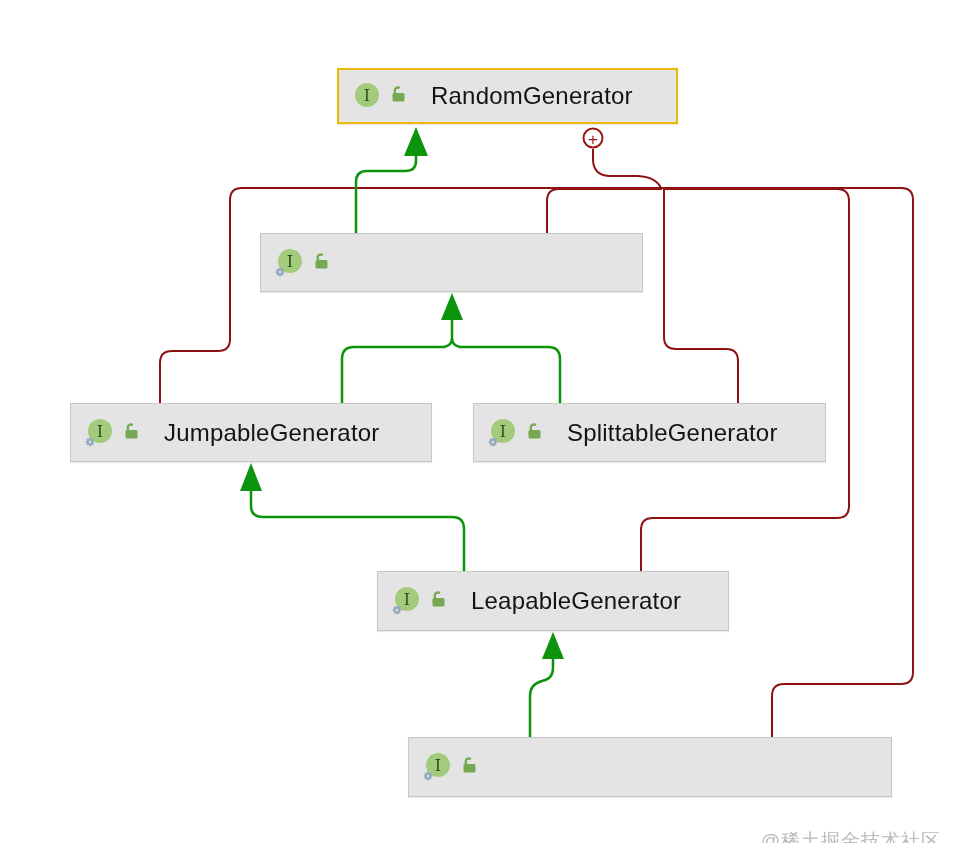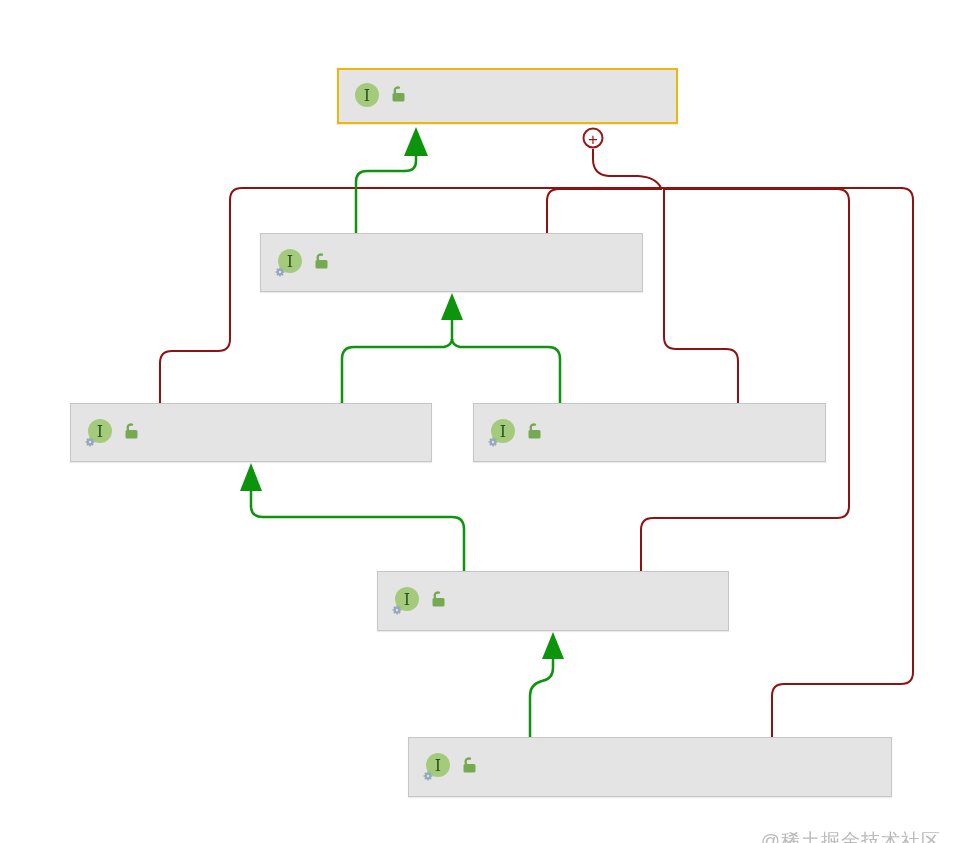--- a/index.html
+++ b/index.html
@@ -34,20 +34,21 @@
 
   <div class="node selected" style="left:337px;top:68px;width:341px;height:56px;">
     <svg class="ifc" viewBox="0 0 30 30">
       <circle cx="16" cy="14" r="12" fill="#a4ca7b"></circle>
       <text x="16" y="20" text-anchor="middle" font-family="DejaVu Serif, serif" font-size="16" fill="#27521f">I</text>
     </svg>
     <svg class="lock" viewBox="0 0 20 20">
       <path d="M7,9 Q5.5,3 11,3.6" stroke="#76aa52" stroke-width="2.4" fill="none" stroke-linecap="round"></path>
       <rect x="4.5" y="9" width="12" height="8.5" rx="1.5" fill="#76aa52"></rect>
     </svg>
+    <span class="label">RandomGenerator</span>
   </div>
 
   <div class="node" style="left:260px;top:233px;width:383px;height:59px;">
     <svg class="ifc" viewBox="0 0 30 30">
       <circle cx="16" cy="13" r="12" fill="#a4ca7b"></circle>
       <text x="16" y="19" text-anchor="middle" font-family="DejaVu Serif, serif" font-size="16" fill="#27521f">I</text>
       <g>
         <circle cx="6" cy="24" r="3.4" fill="#94aabd"></circle>
         <g stroke="#94aabd" stroke-width="1.6">
           <line x1="6" y1="19.6" x2="6" y2="28.4"></line>
@@ -76,20 +77,21 @@
           <line x1="2.9" y1="20.9" x2="9.1" y2="27.1"></line>
             <line x1="9.1" y1="20.9" x2="2.9" y2="27.1"></line>
         </g>
         <circle cx="6" cy="24" r="1.2" fill="#e4e4e4"></circle>
       </g>
     </svg>
     <svg class="lock" viewBox="0 0 20 20">
       <path d="M7,9 Q5.5,3 11,3.6" stroke="#76aa52" stroke-width="2.4" fill="none" stroke-linecap="round"></path>
       <rect x="4.5" y="9" width="12" height="8.5" rx="1.5" fill="#76aa52"></rect>
     </svg>
+    <span class="label">JumpableGenerator</span>
   </div>
 
   <div class="node" style="left:473px;top:403px;width:353px;height:59px;">
     <svg class="ifc" viewBox="0 0 30 30">
       <circle cx="16" cy="13" r="12" fill="#a4ca7b"></circle>
       <text x="16" y="19" text-anchor="middle" font-family="DejaVu Serif, serif" font-size="16" fill="#27521f">I</text>
       <g>
         <circle cx="6" cy="24" r="3.4" fill="#94aabd"></circle>
         <g stroke="#94aabd" stroke-width="1.6">
           <line x1="6" y1="19.6" x2="6" y2="28.4"></line>
@@ -97,20 +99,21 @@
           <line x1="2.9" y1="20.9" x2="9.1" y2="27.1"></line>
             <line x1="9.1" y1="20.9" x2="2.9" y2="27.1"></line>
         </g>
         <circle cx="6" cy="24" r="1.2" fill="#e4e4e4"></circle>
       </g>
     </svg>
     <svg class="lock" viewBox="0 0 20 20">
       <path d="M7,9 Q5.5,3 11,3.6" stroke="#76aa52" stroke-width="2.4" fill="none" stroke-linecap="round"></path>
       <rect x="4.5" y="9" width="12" height="8.5" rx="1.5" fill="#76aa52"></rect>
     </svg>
+    <span class="label">SplittableGenerator</span>
   </div>
 
   <div class="node" style="left:377px;top:571px;width:352px;height:60px;">
     <svg class="ifc" viewBox="0 0 30 30">
       <circle cx="16" cy="13" r="12" fill="#a4ca7b"></circle>
       <text x="16" y="19" text-anchor="middle" font-family="DejaVu Serif, serif" font-size="16" fill="#27521f">I</text>
       <g>
         <circle cx="6" cy="24" r="3.4" fill="#94aabd"></circle>
         <g stroke="#94aabd" stroke-width="1.6">
           <line x1="6" y1="19.6" x2="6" y2="28.4"></line>
@@ -118,20 +121,21 @@
           <line x1="2.9" y1="20.9" x2="9.1" y2="27.1"></line>
             <line x1="9.1" y1="20.9" x2="2.9" y2="27.1"></line>
         </g>
         <circle cx="6" cy="24" r="1.2" fill="#e4e4e4"></circle>
       </g>
     </svg>
     <svg class="lock" viewBox="0 0 20 20">
       <path d="M7,9 Q5.5,3 11,3.6" stroke="#76aa52" stroke-width="2.4" fill="none" stroke-linecap="round"></path>
       <rect x="4.5" y="9" width="12" height="8.5" rx="1.5" fill="#76aa52"></rect>
     </svg>
+    <span class="label">LeapableGenerator</span>
   </div>
 
   <div class="node" style="left:408px;top:737px;width:484px;height:60px;">
     <svg class="ifc" viewBox="0 0 30 30">
       <circle cx="16" cy="13" r="12" fill="#a4ca7b"></circle>
       <text x="16" y="19" text-anchor="middle" font-family="DejaVu Serif, serif" font-size="16" fill="#27521f">I</text>
       <g>
         <circle cx="6" cy="24" r="3.4" fill="#94aabd"></circle>
         <g stroke="#94aabd" stroke-width="1.6">
           <line x1="6" y1="19.6" x2="6" y2="28.4"></line>

